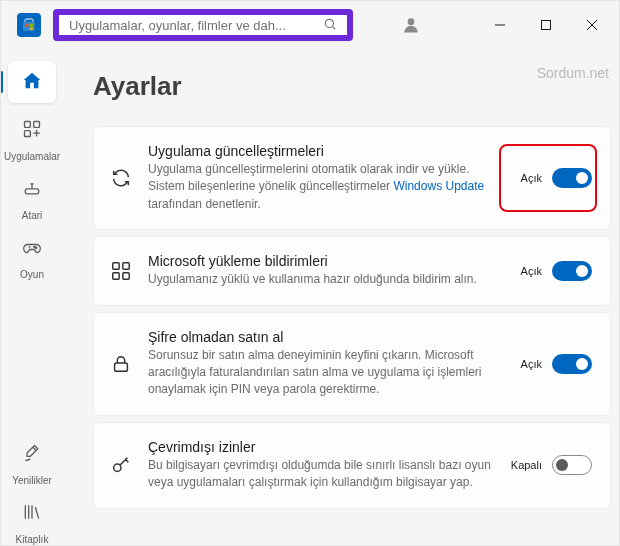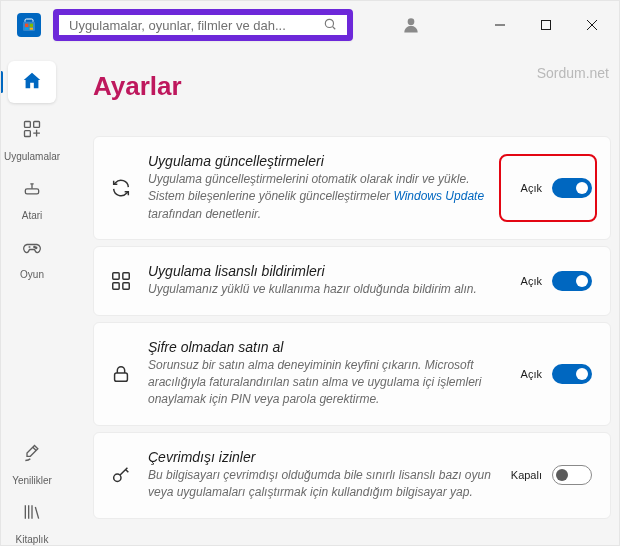--- a/index.html
+++ b/index.html
@@ -111,22 +111,22 @@
       position: absolute;
       top: 16px;
       right: 10px;
       color: #b9b9b9;
       font-size: 14px;
       font-weight: 500;
     }
     .page-title {
       font-size: 26px;
       font-weight: 600;
-      color: #be185d;
-      margin-bottom: 34px;
+      color: #404040;
+      margin-bottom: 24px;
     }
     .card {
       background: #fdfdfd;
       border: 1px solid #ececec;
       border-radius: 6px;
       padding: 16px 18px 16px 14px;
       display: flex;
       align-items: center;
       gap: 14px;
       margin-bottom: 6px;
@@ -144,21 +144,21 @@
     }
     .card .icon {
       width: 26px;
       min-width: 26px;
       display: flex;
       align-items: center;
       justify-content: center;
       color: #323232;
     }
     .card .icon svg { width: 22px; height: 22px; }
-    .card .body { flex: 1; font-style: italic; }
+    .card .body { flex: 1; }
     .card .title {
       font-size: 14px;
       color: #1c1c1c;
       margin-bottom: 2px;
     }
     .card .desc {
       font-size: 12px;
       line-height: 1.45;
       color: #6b6b6b;
     }
@@ -333,21 +333,21 @@
     <div class="card">
       <div class="icon">
         <svg viewBox="0 0 24 24" fill="none" stroke="currentColor" stroke-width="1.6">
             <rect x="3" y="3" width="7" height="7" rx="1"></rect>
             <rect x="14" y="3" width="7" height="7" rx="1"></rect>
             <rect x="3" y="14" width="7" height="7" rx="1"></rect>
             <rect x="14" y="14" width="7" height="7" rx="1"></rect>
           </svg>
       </div>
       <div class="body">
-        <div class="title">Uygulama lisanslı bildirimleri</div>
+        <div class="title">Microsoft yükleme bildirimleri</div>
         <div class="desc">Uygulamanız yüklü ve kullanıma hazır olduğunda bildirim alın.</div>
       </div>
       <div class="control">
         <span class="state-label">Açık</span>
         <div class="toggle"></div>
       </div>
     </div>
 
     <div class="card">
       <div class="icon">

